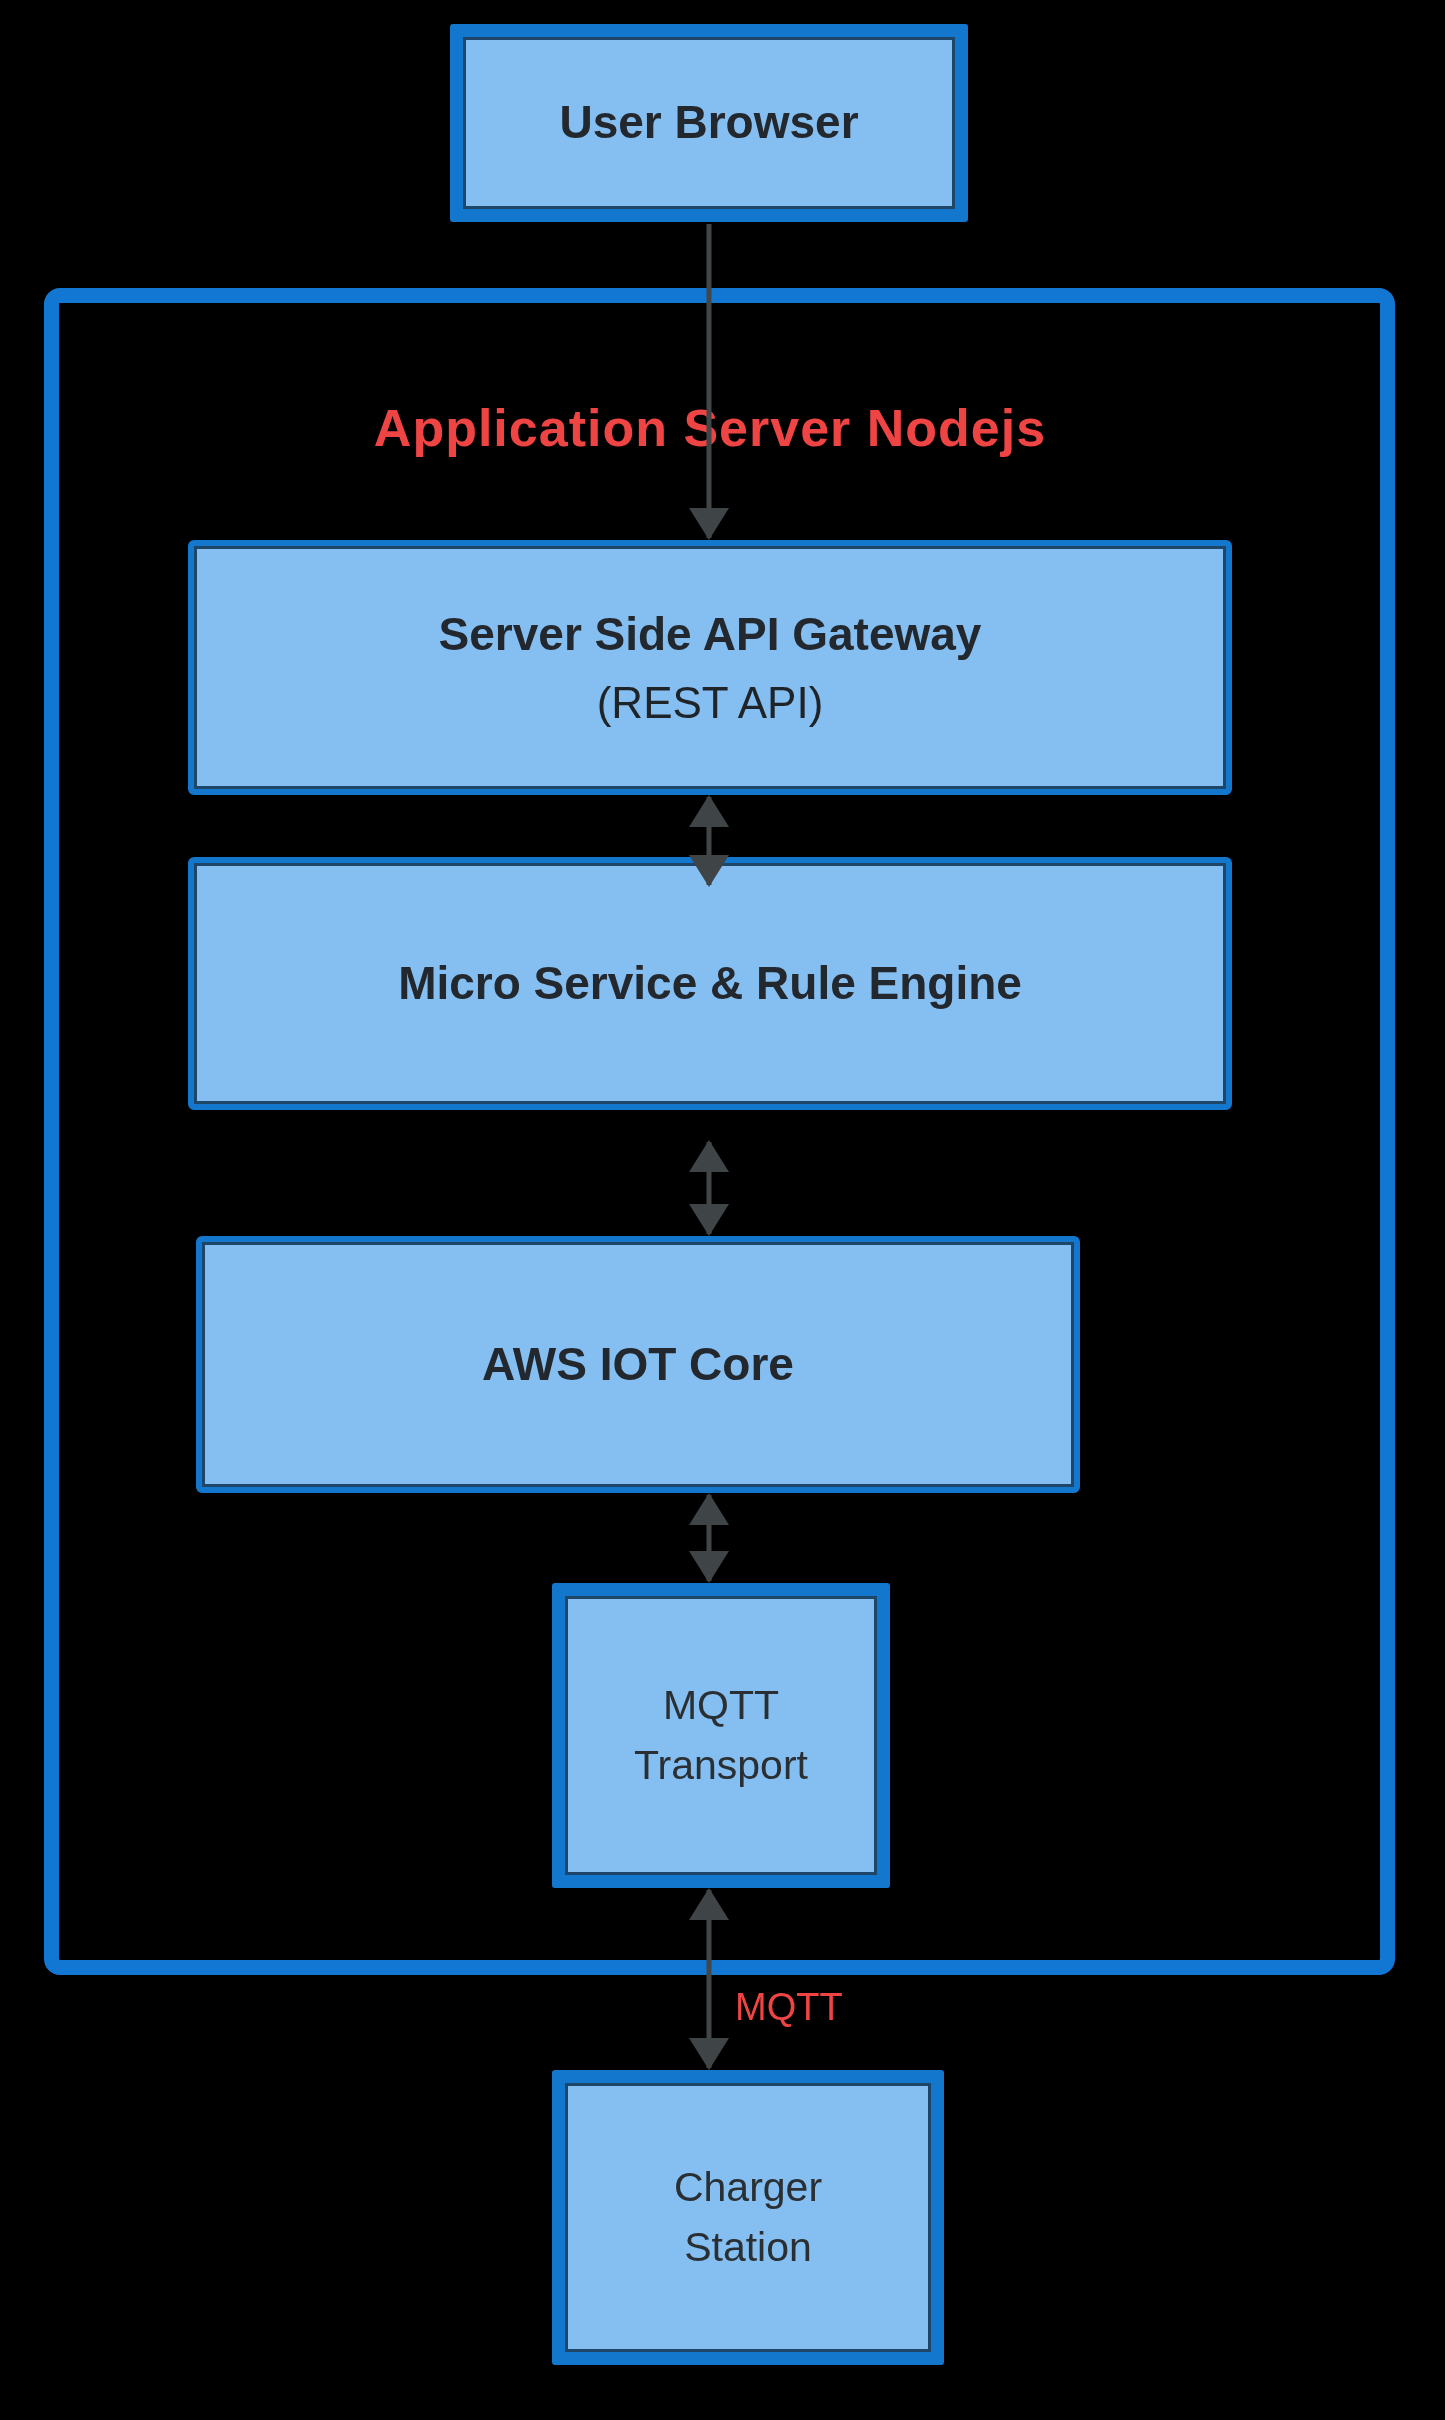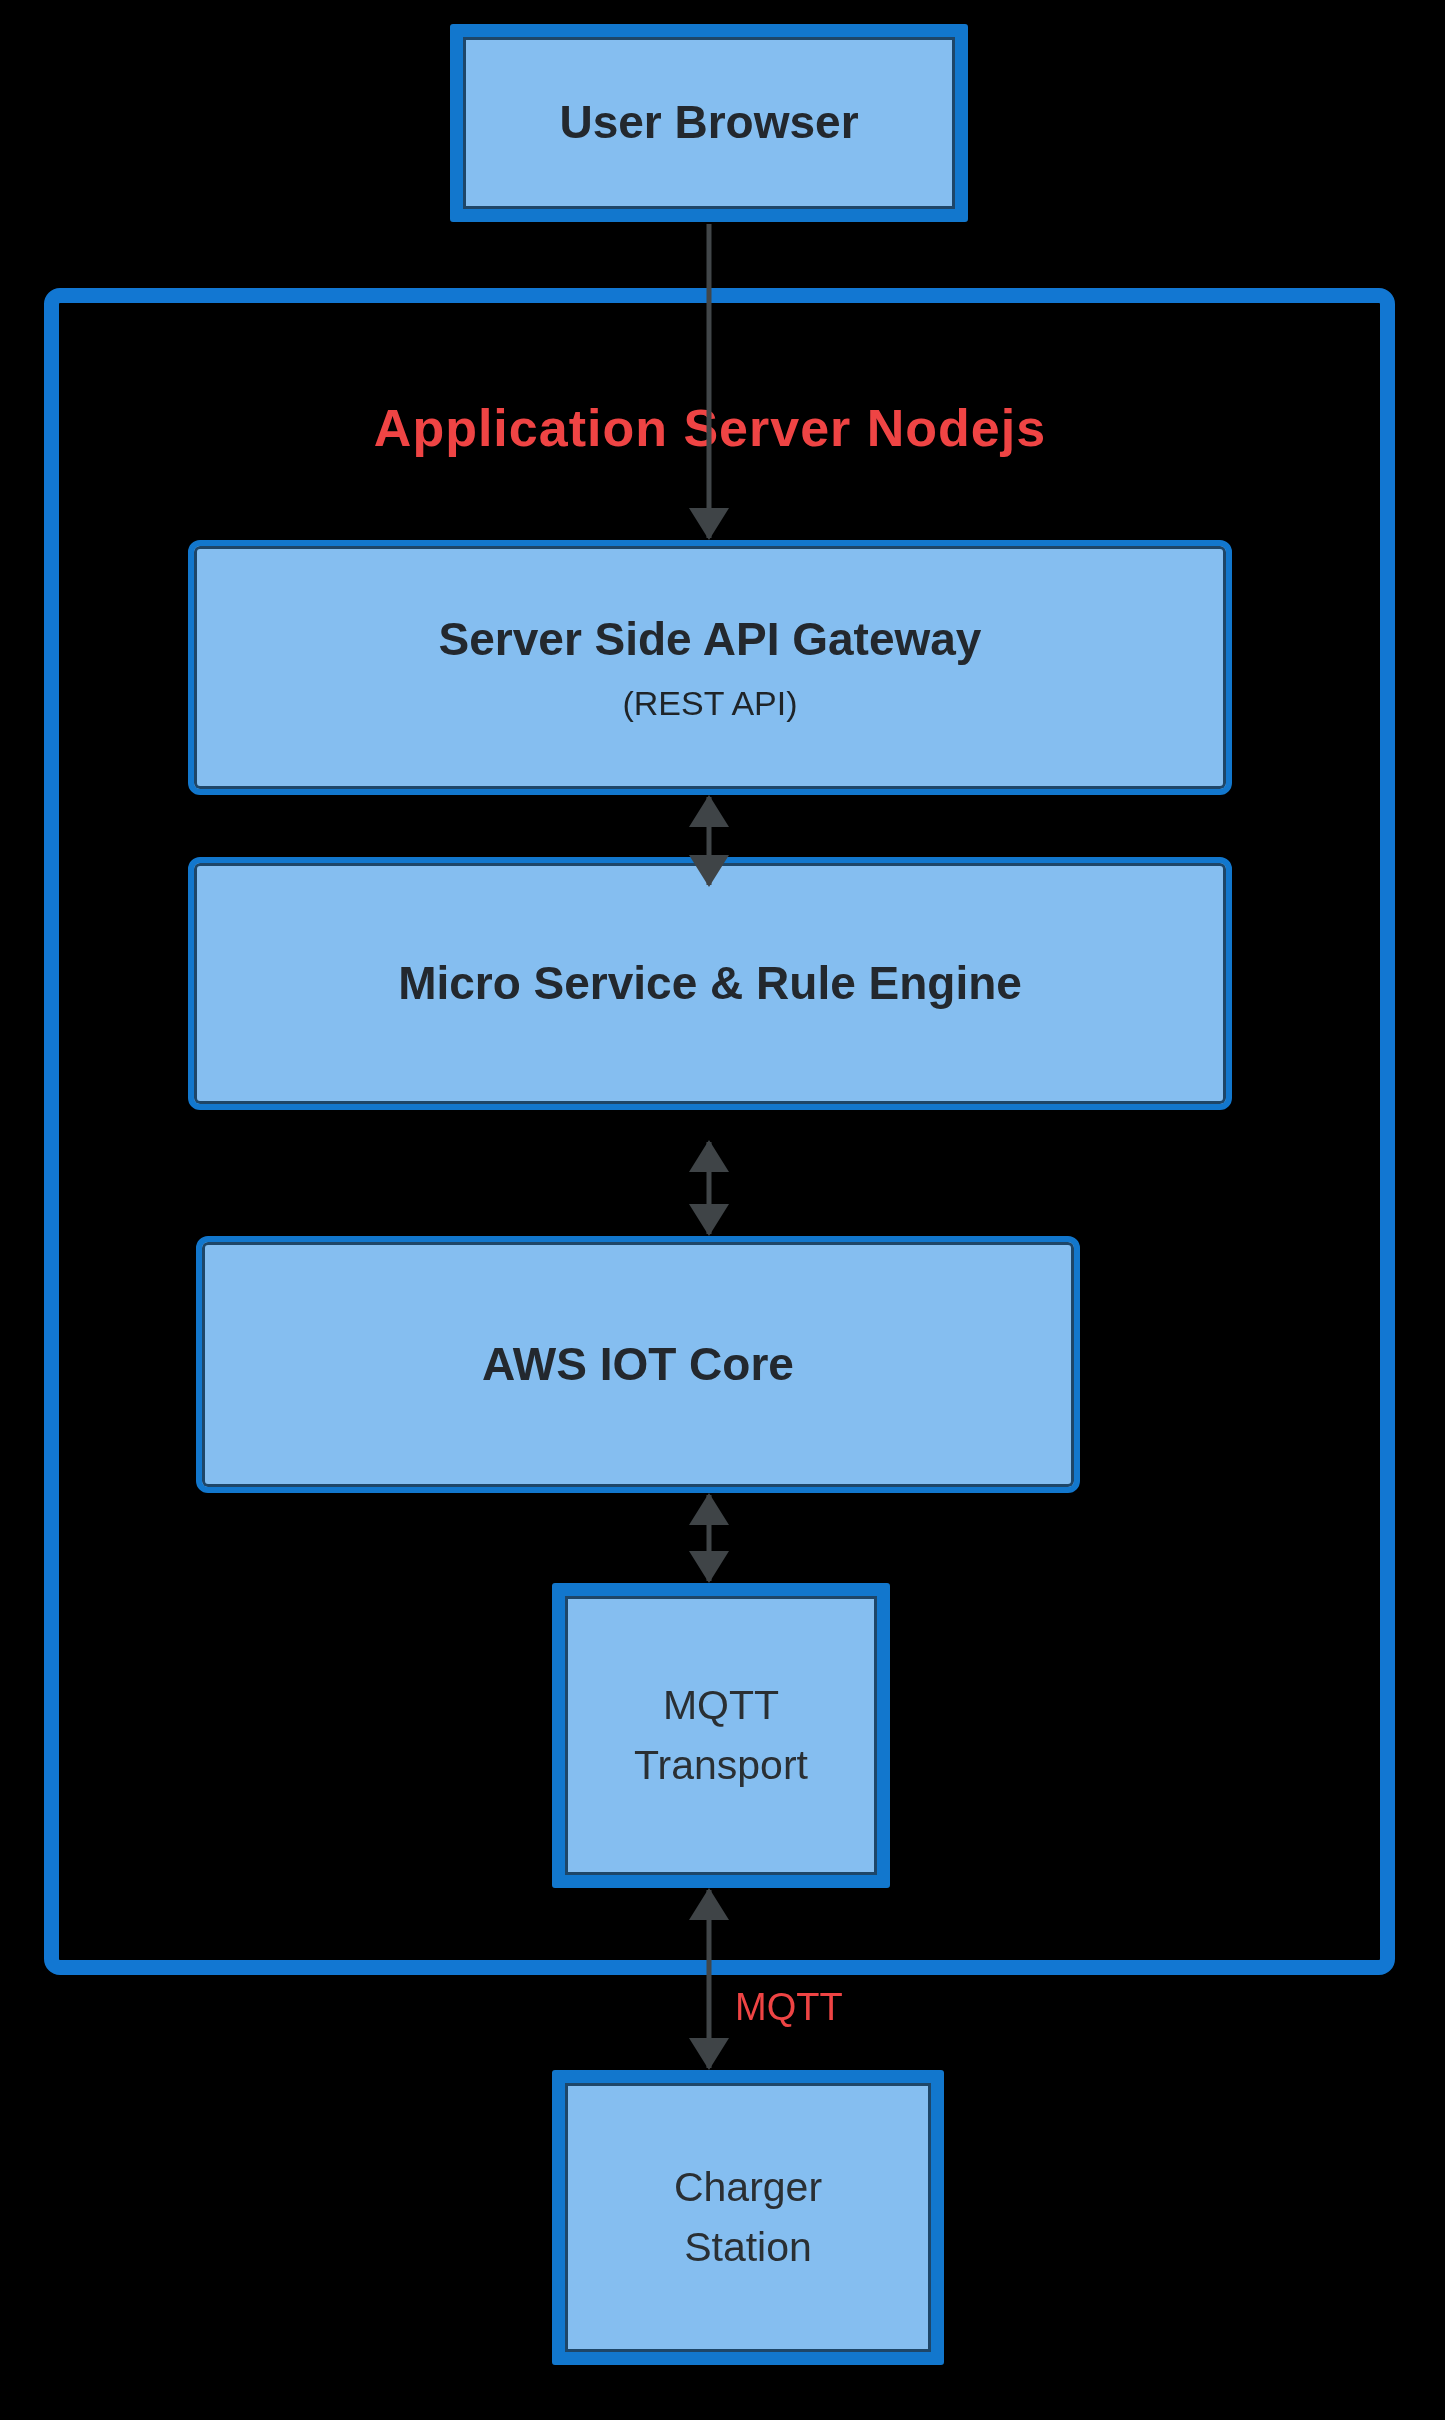--- a/index.html
+++ b/index.html
@@ -11,23 +11,23 @@
     position:absolute;left:44px;top:288px;width:1351px;height:1687px;
     box-sizing:border-box;border:15px solid #1277D2;border-radius:16px;
     background:transparent;
   }
   .node{
     position:absolute;box-sizing:border-box;background:#85BEF0;
     display:flex;flex-direction:column;align-items:center;justify-content:center;
     text-align:center;color:#23282E;z-index:3;
   }
   .thick{border:13px solid #1277CD;border-radius:3px;box-shadow:inset 0 0 0 3px #1E4668;}
-  .thin{border:6px solid #1277CD;border-radius:12px;box-shadow:inset 0 0 0 3px #1E4668;}
+  .thin{border:6px solid #1277CD;border-radius:6px;box-shadow:inset 0 0 0 3px #1E4668;}
   .node-title{font-weight:bold;font-size:46px;line-height:1.2;}
-  .node-subtitle{font-weight:normal;font-size:34px;margin-top:16px;color:#1F2428;}
+  .node-subtitle{font-weight:normal;font-size:44px;margin-top:16px;color:#1F2428;}
   .two-line{font-weight:normal;font-size:41px;line-height:1.45;color:#2A2F33;}
   .user-browser{left:450px;top:24px;width:518px;height:198px;}
   .api-gateway{left:188px;top:540px;width:1044px;height:255px;}
   .micro-service{left:188px;top:857px;width:1044px;height:253px;}
   .aws-iot{left:196px;top:1236px;width:884px;height:257px;}
   .mqtt{left:552px;top:1583px;width:338px;height:305px;}
   .charger{left:552px;top:2070px;width:392px;height:295px;}
   .arrow{position:absolute;width:42px;z-index:4;}
   .arrow .line{
     position:absolute;left:50%;transform:translateX(-50%);

